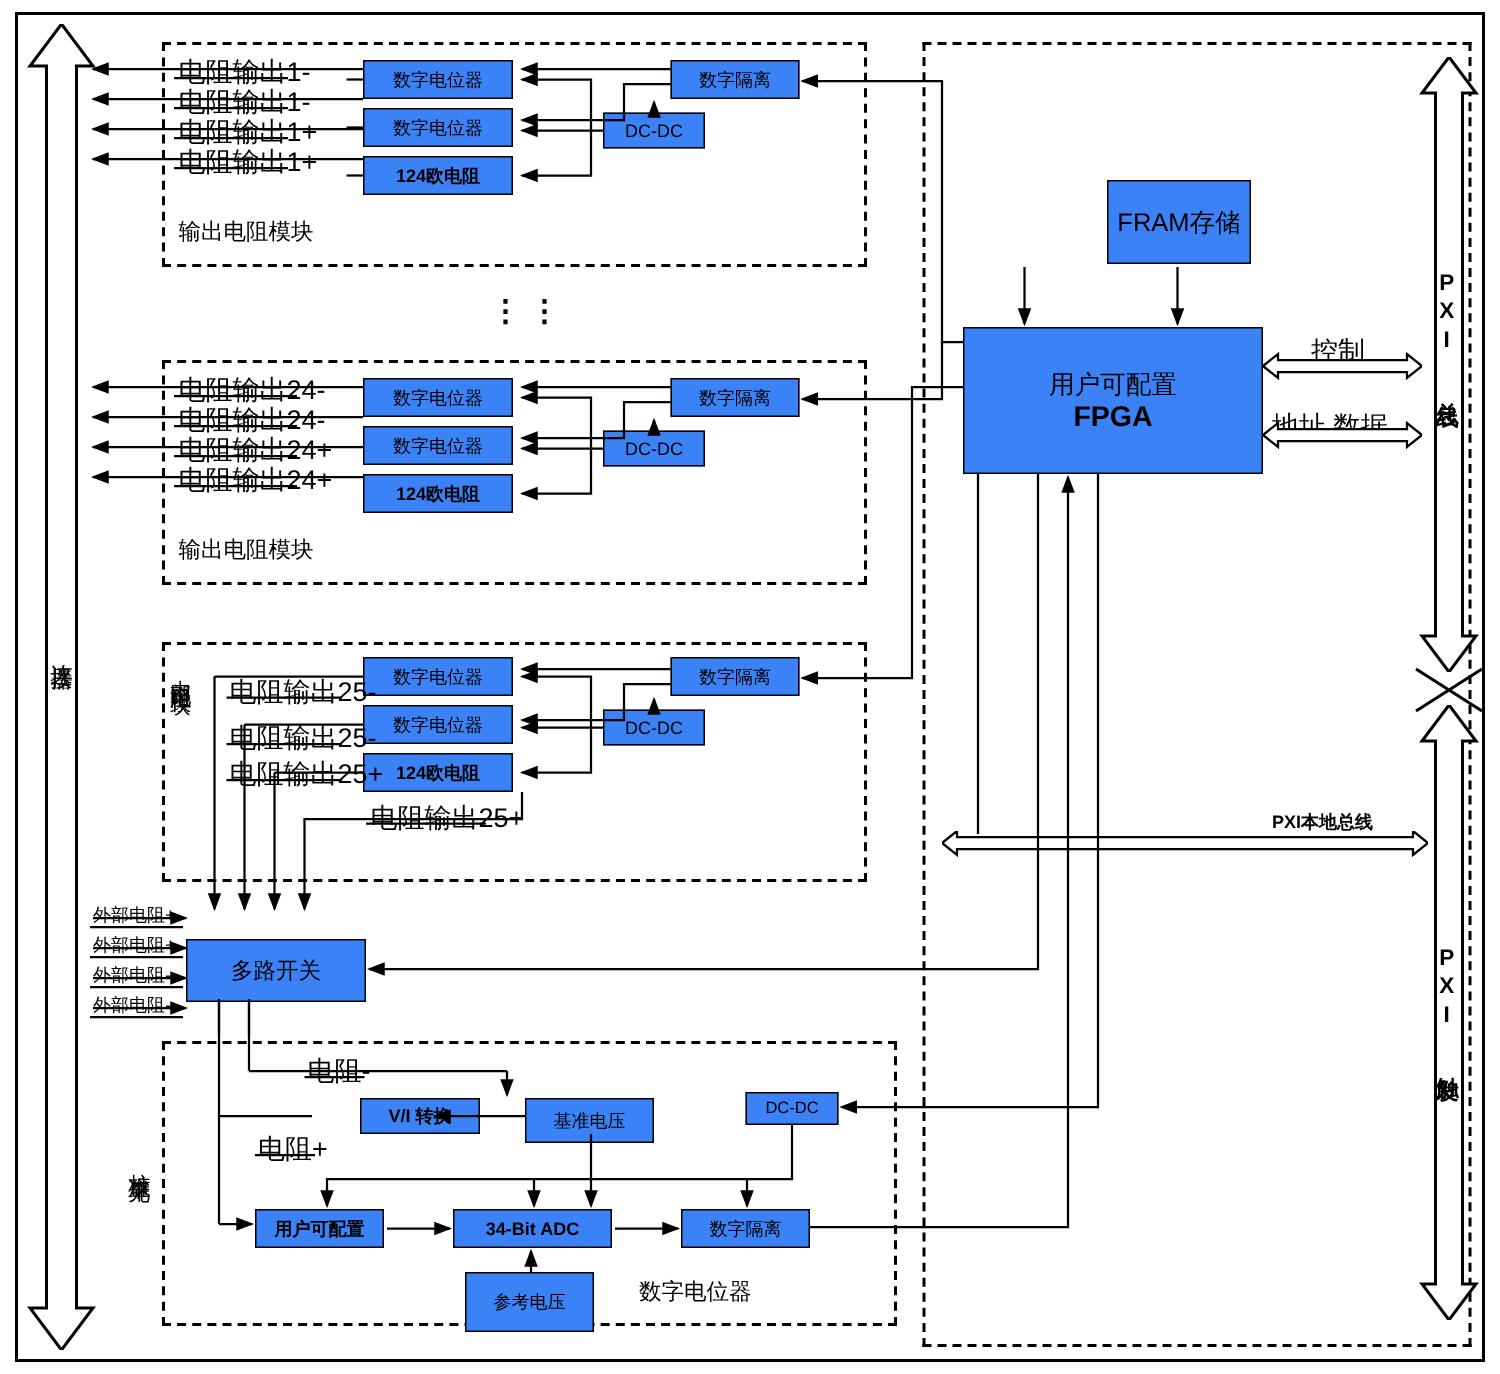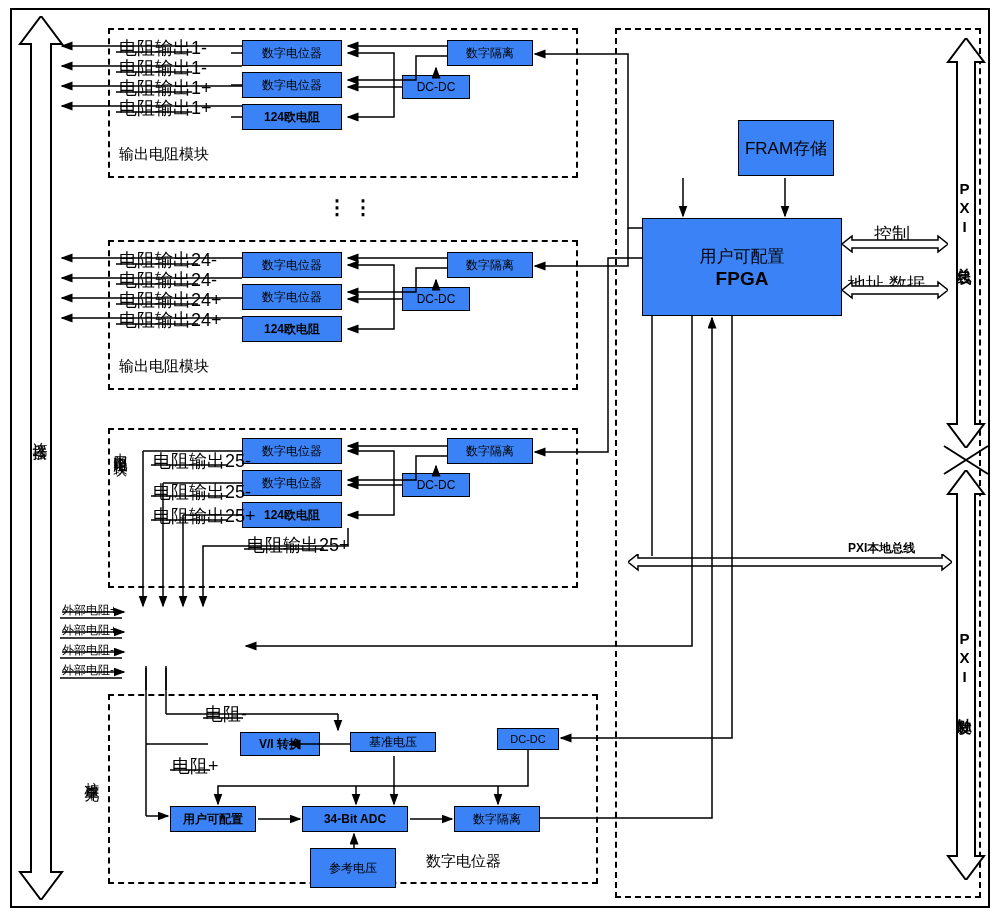--- a/index.html
+++ b/index.html
@@ -129,20 +129,21 @@
 
     <path d="M240 100 L240 118 L95 118 L95 178" class="arrowline" marker-end="url(#ah)"></path>
 
     <line x1="43" y1="37" x2="120" y2="37" class="arrowline"></line>
     <line x1="43" y1="68" x2="120" y2="68" class="arrowline"></line>
     <line x1="43" y1="92" x2="120" y2="92" class="arrowline"></line>
     <line x1="136" y1="121" x2="216" y2="121" class="arrowline"></line>
   </svg>
 
   <div class="dashbox" style="left:80px; top:594px; width:500px; height:74px; border-style:solid; border:none;"></div>
+  <div class="box" style="left:112px; top:616px; width:120px; height:42px; font-size:15px;">多路开关</div>
 
   <div class="lbl" style="left:50px; top:592px; font-size:12px;">外部电阻+</div>
   <div class="lbl" style="left:50px; top:612px; font-size:12px;">外部电阻+</div>
   <div class="lbl" style="left:50px; top:632px; font-size:12px;">外部电阻-</div>
   <div class="lbl" style="left:50px; top:652px; font-size:12px;">外部电阻-</div>
   <svg style="left:44px; top:590px;" width="560" height="90">
     <line x1="6" y1="12" x2="68" y2="12" class="arrowline" marker-end="url(#ah)"></line>
     <line x1="6" y1="32" x2="68" y2="32" class="arrowline" marker-end="url(#ah)"></line>
     <line x1="6" y1="52" x2="68" y2="52" class="arrowline" marker-end="url(#ah)"></line>
     <line x1="6" y1="72" x2="68" y2="72" class="arrowline" marker-end="url(#ah)"></line>
@@ -151,21 +152,21 @@
     <line x1="4" y1="58" x2="66" y2="58" class="arrowline"></line>
     <line x1="4" y1="78" x2="66" y2="78" class="arrowline"></line>
 
     <line x1="90" y1="68" x2="90" y2="90" class="arrowline"></line>
     <line x1="110" y1="68" x2="110" y2="90" class="arrowline"></line>
   </svg>
 
   <div class="dashbox" style="left:96px; top:684px; width:490px; height:190px;"></div>
   <div class="vtxt" style="position:absolute; left:70px; top:760px; font-size:15px;">校准单元</div>
   <div class="box" style="left:196px; top:722px; width:80px; height:24px; font-weight:bold;margin-left:32px;">V/I 转换</div>
-  <div class="box" style="left:338px; top:722px; width:86px; height:20px;">基准电压</div>
+  <div class="box" style="left:338px; top:722px; width:86px; height:30px;">基准电压</div>
   <div class="box" style="left:485px; top:718px; width:62px; height:22px; font-size:11px;">DC-DC</div>
   <div class="box" style="left:158px; top:796px; width:86px; height:26px; font-weight:bold;">用户可配置</div>
   <div class="box" style="left:290px; top:796px; width:106px; height:26px; font-weight:bold;">34-Bit ADC</div>
   <div class="box" style="left:442px; top:796px; width:86px; height:26px;">数字隔离</div>
   <div class="box" style="left:298px; top:838px; width:86px; height:40px;">参考电压</div>
   <div class="lbl" style="left:414px; top:842px; font-size:15px;">数字电位器</div>
   <div class="lbl" style="left:193px; top:692px;">电阻-</div>
   <div class="lbl" style="left:160px; top:744px;">电阻+</div>
   <svg style="left:96px; top:656px;" width="510" height="230">
 

